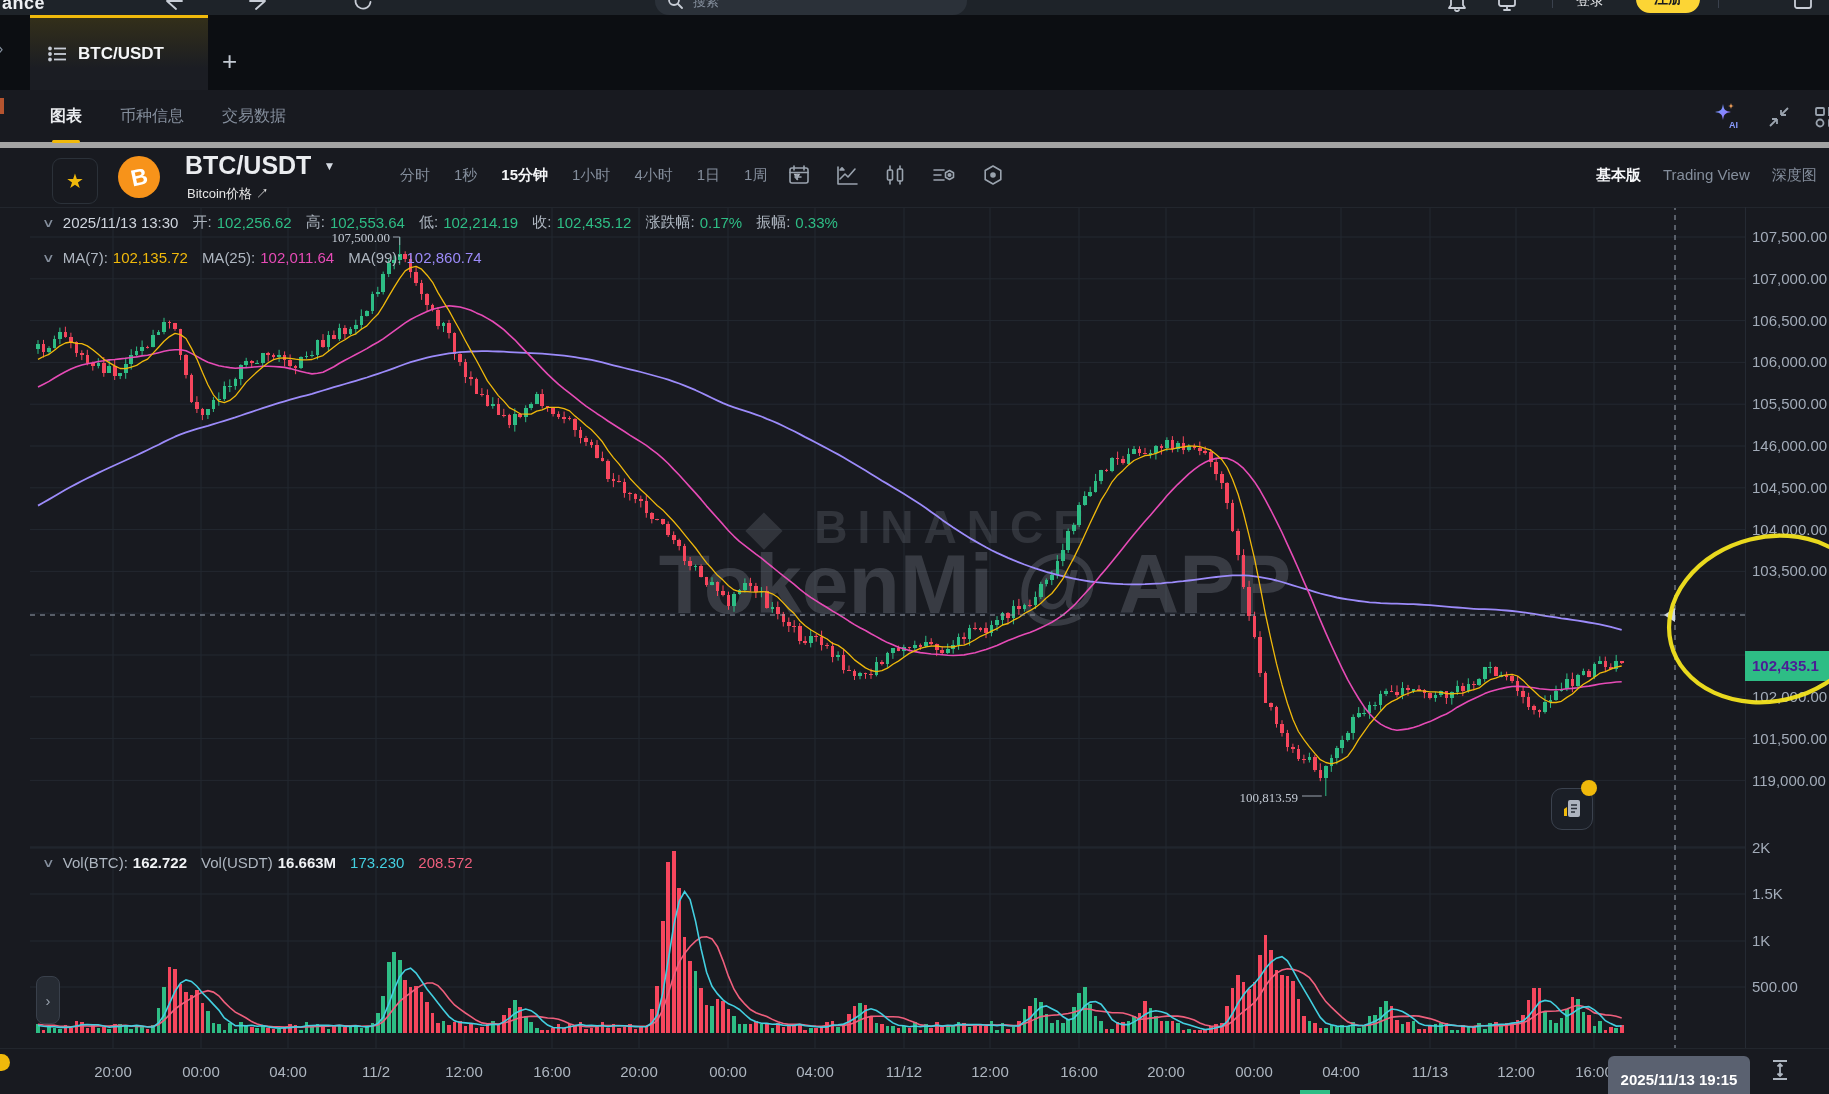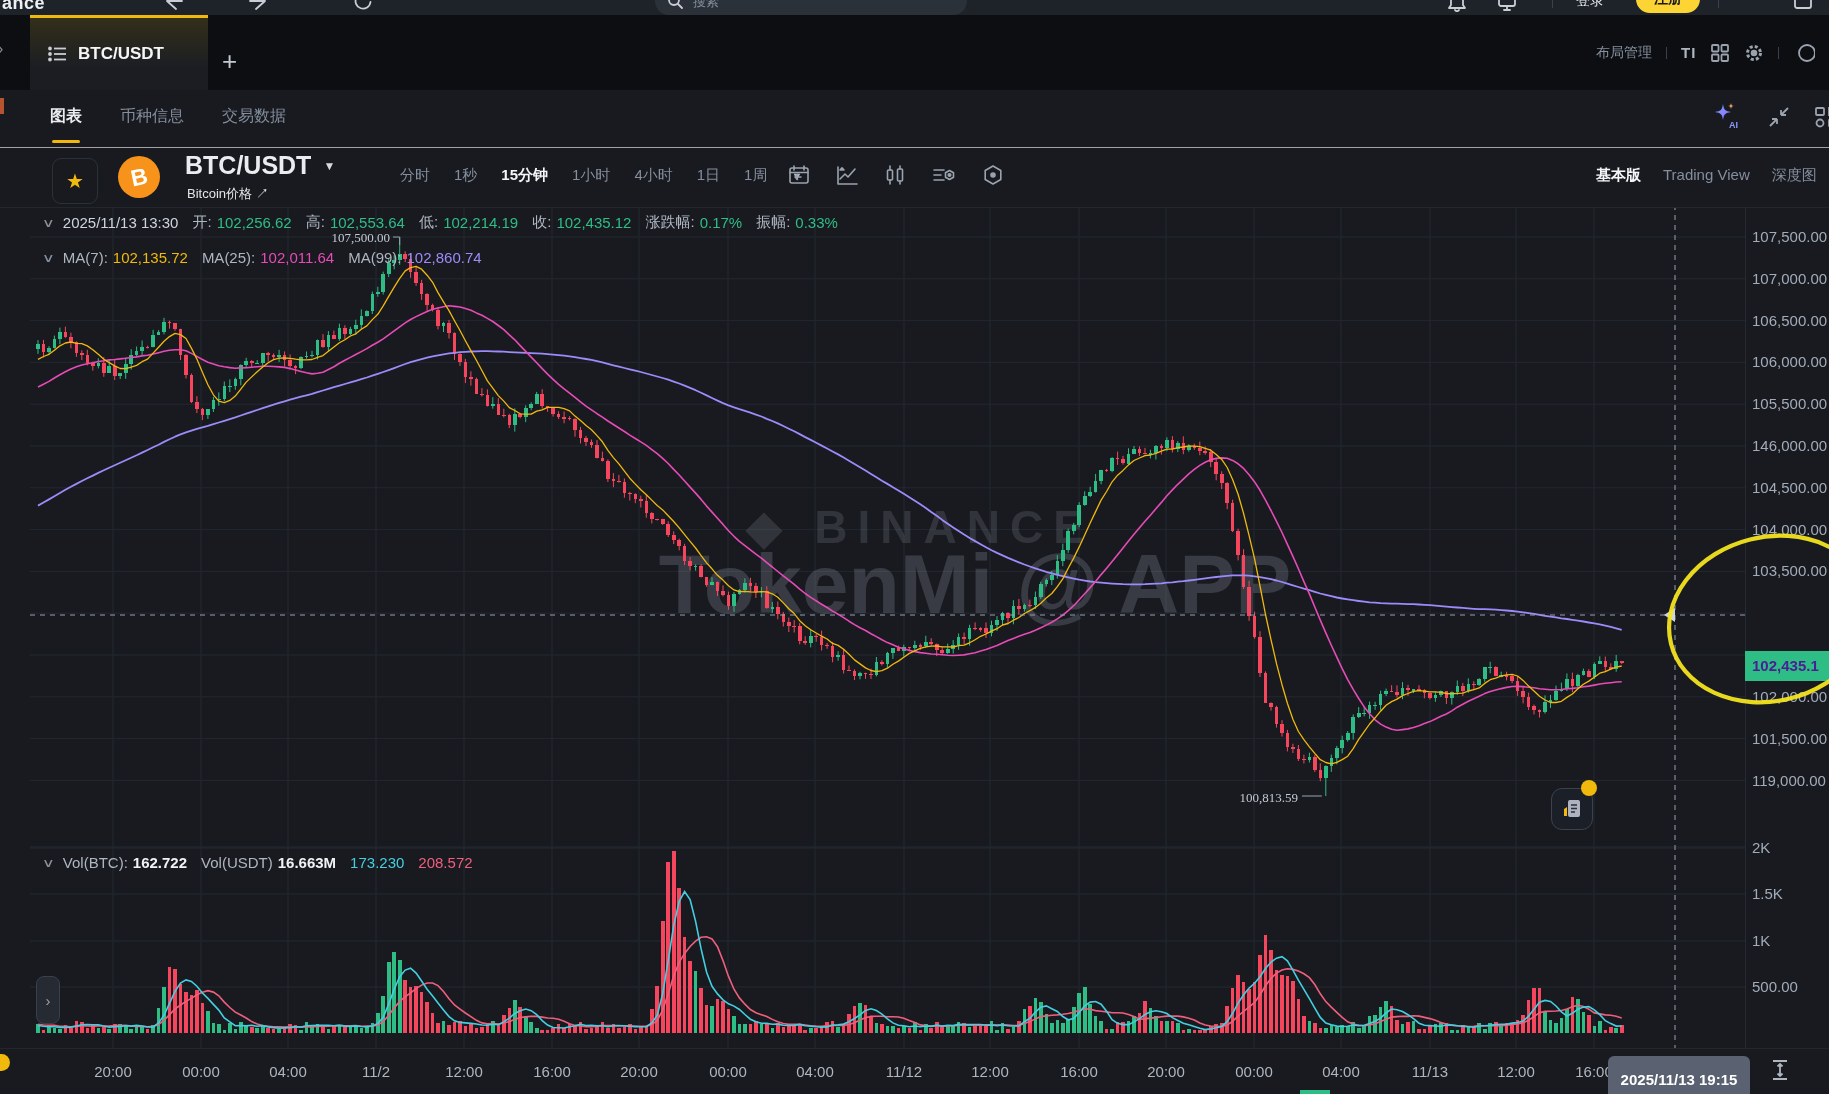--- a/index.html
+++ b/index.html
@@ -18,21 +18,21 @@
   
   #tabbar{position:absolute;top:15px;left:0;width:100%;height:75px;background:#0c0e12;z-index:9;}
   .chart-tab{position:absolute;left:30px;top:0;width:178px;height:75px;background:linear-gradient(180deg,#332f1a 0%,#1b1d23 70%);border-top:3px solid #f0b90b;display:flex;align-items:center;gap:10px;padding-left:18px;box-sizing:border-box;}
   .chart-tab .tab-title{font-size:17px;font-weight:700;color:#f5f6f8;}
   .plus-tab{position:absolute;left:222px;top:33px;font-size:26px;color:#c3c9d2;line-height:1;}
   .tab-tools{position:absolute;left:1596px;top:0;height:75px;display:flex;align-items:center;gap:14px;color:#848e9c;}
   .tab-tools svg{stroke:#9aa3ae;fill:none;stroke-width:1.8;}
   .layout-lbl{font-size:14px;color:#848e9c;}
   .layout-ti{font-size:15px;font-weight:700;color:#aeb6c0;letter-spacing:1px;}
   
-  #subtabs{position:absolute;top:90px;left:0;width:100%;height:58px;background:#181a20;border-bottom:1px solid #a3a3a3;box-sizing:border-box;z-index:8;}
+  #subtabs{position:absolute;top:90px;left:0;width:100%;height:58px;background:#181a20;border-bottom:6px solid #a3a3a3;box-sizing:border-box;z-index:8;}
   #subtabs-list{position:absolute;left:50px;top:16px;display:flex;gap:38px;font-size:16px;color:#848e9c;}
   .subtab{position:relative;cursor:pointer;}
   .subtab.active{color:#eaecef;font-weight:700;}
   .subtab.active::after{content:'';position:absolute;left:50%;transform:translateX(-50%);bottom:-16px;width:28px;height:3px;border-radius:2px;background:#f0b90b;}
   #subtabs-right{position:absolute;left:1712px;top:12px;display:flex;align-items:center;gap:24px;}
   
   #symbolbar{position:absolute;top:148px;left:0;width:100%;height:59px;background:#181a20;z-index:8;}
   .fav-box{position:absolute;left:52px;top:10px;width:44px;height:44px;border:1.5px solid #2b3139;border-radius:9px;display:flex;align-items:center;justify-content:center;font-size:20px;color:#f0b90b;background:#181a20;}
   .coin-circle{position:absolute;left:118px;top:8px;width:42px;height:42px;border-radius:50%;background:#f7931a;display:flex;align-items:center;justify-content:center;color:#fff;font-weight:800;font-size:23px;transform:rotate(0deg);}
   .coin-circle span{display:inline-block;transform:rotate(-12deg);}
@@ -133,41 +133,20 @@
             <path d="M6 3.5 H18"></path>
             <circle cx="2" cy="9" r="1" fill="#c8cdd6"></circle>
             <path d="M6 9 H18"></path>
             <circle cx="2" cy="14.5" r="1" fill="#c8cdd6"></circle>
             <path d="M6 14.5 H18"></path>
           </g>
         </svg>
       <span class="tab-title">BTC/USDT</span>
     </div>
     <span class="plus-tab">+</span>
-    <div class="tab-tools">
-      <span class="layout-lbl">布局管理</span>
-      <div class="vdiv"></div>
-      <span class="layout-ti">TI</span>
-      <svg width="20" height="20">
-          <g stroke="#9aa3ae" stroke-width="1.8" fill="none">
-            <rect x="2" y="2" width="6.5" height="6.5" rx="1"></rect>
-            <rect x="11.5" y="2" width="6.5" height="6.5" rx="1"></rect>
-            <rect x="2" y="11.5" width="6.5" height="6.5" rx="1"></rect>
-            <rect x="11.5" y="11.5" width="6.5" height="6.5" rx="1"></rect>
-          </g>
-        </svg>
-      <svg width="20" height="20">
-          <circle cx="10" cy="10" r="6.5" stroke="#9aa3ae" stroke-width="3" fill="none" stroke-dasharray="3 2.1"></circle>
-          <circle cx="10" cy="10" r="2.4" fill="#9aa3ae"></circle>
-        </svg>
-      <div class="vdiv"></div>
-      <svg width="22" height="22">
-          <circle cx="14" cy="11" r="8" stroke="#9aa3ae" stroke-width="1.8" fill="none"></circle>
-        </svg>
-    </div>
   </div>
 
   <div id="subtabs">
     <div id="subtabs-list">
         <div class="subtab active">图表</div>
         <div class="subtab">币种信息</div>
         <div class="subtab">交易数据</div>
       </div>
     <div id="subtabs-right">
       <svg width="32" height="30">

